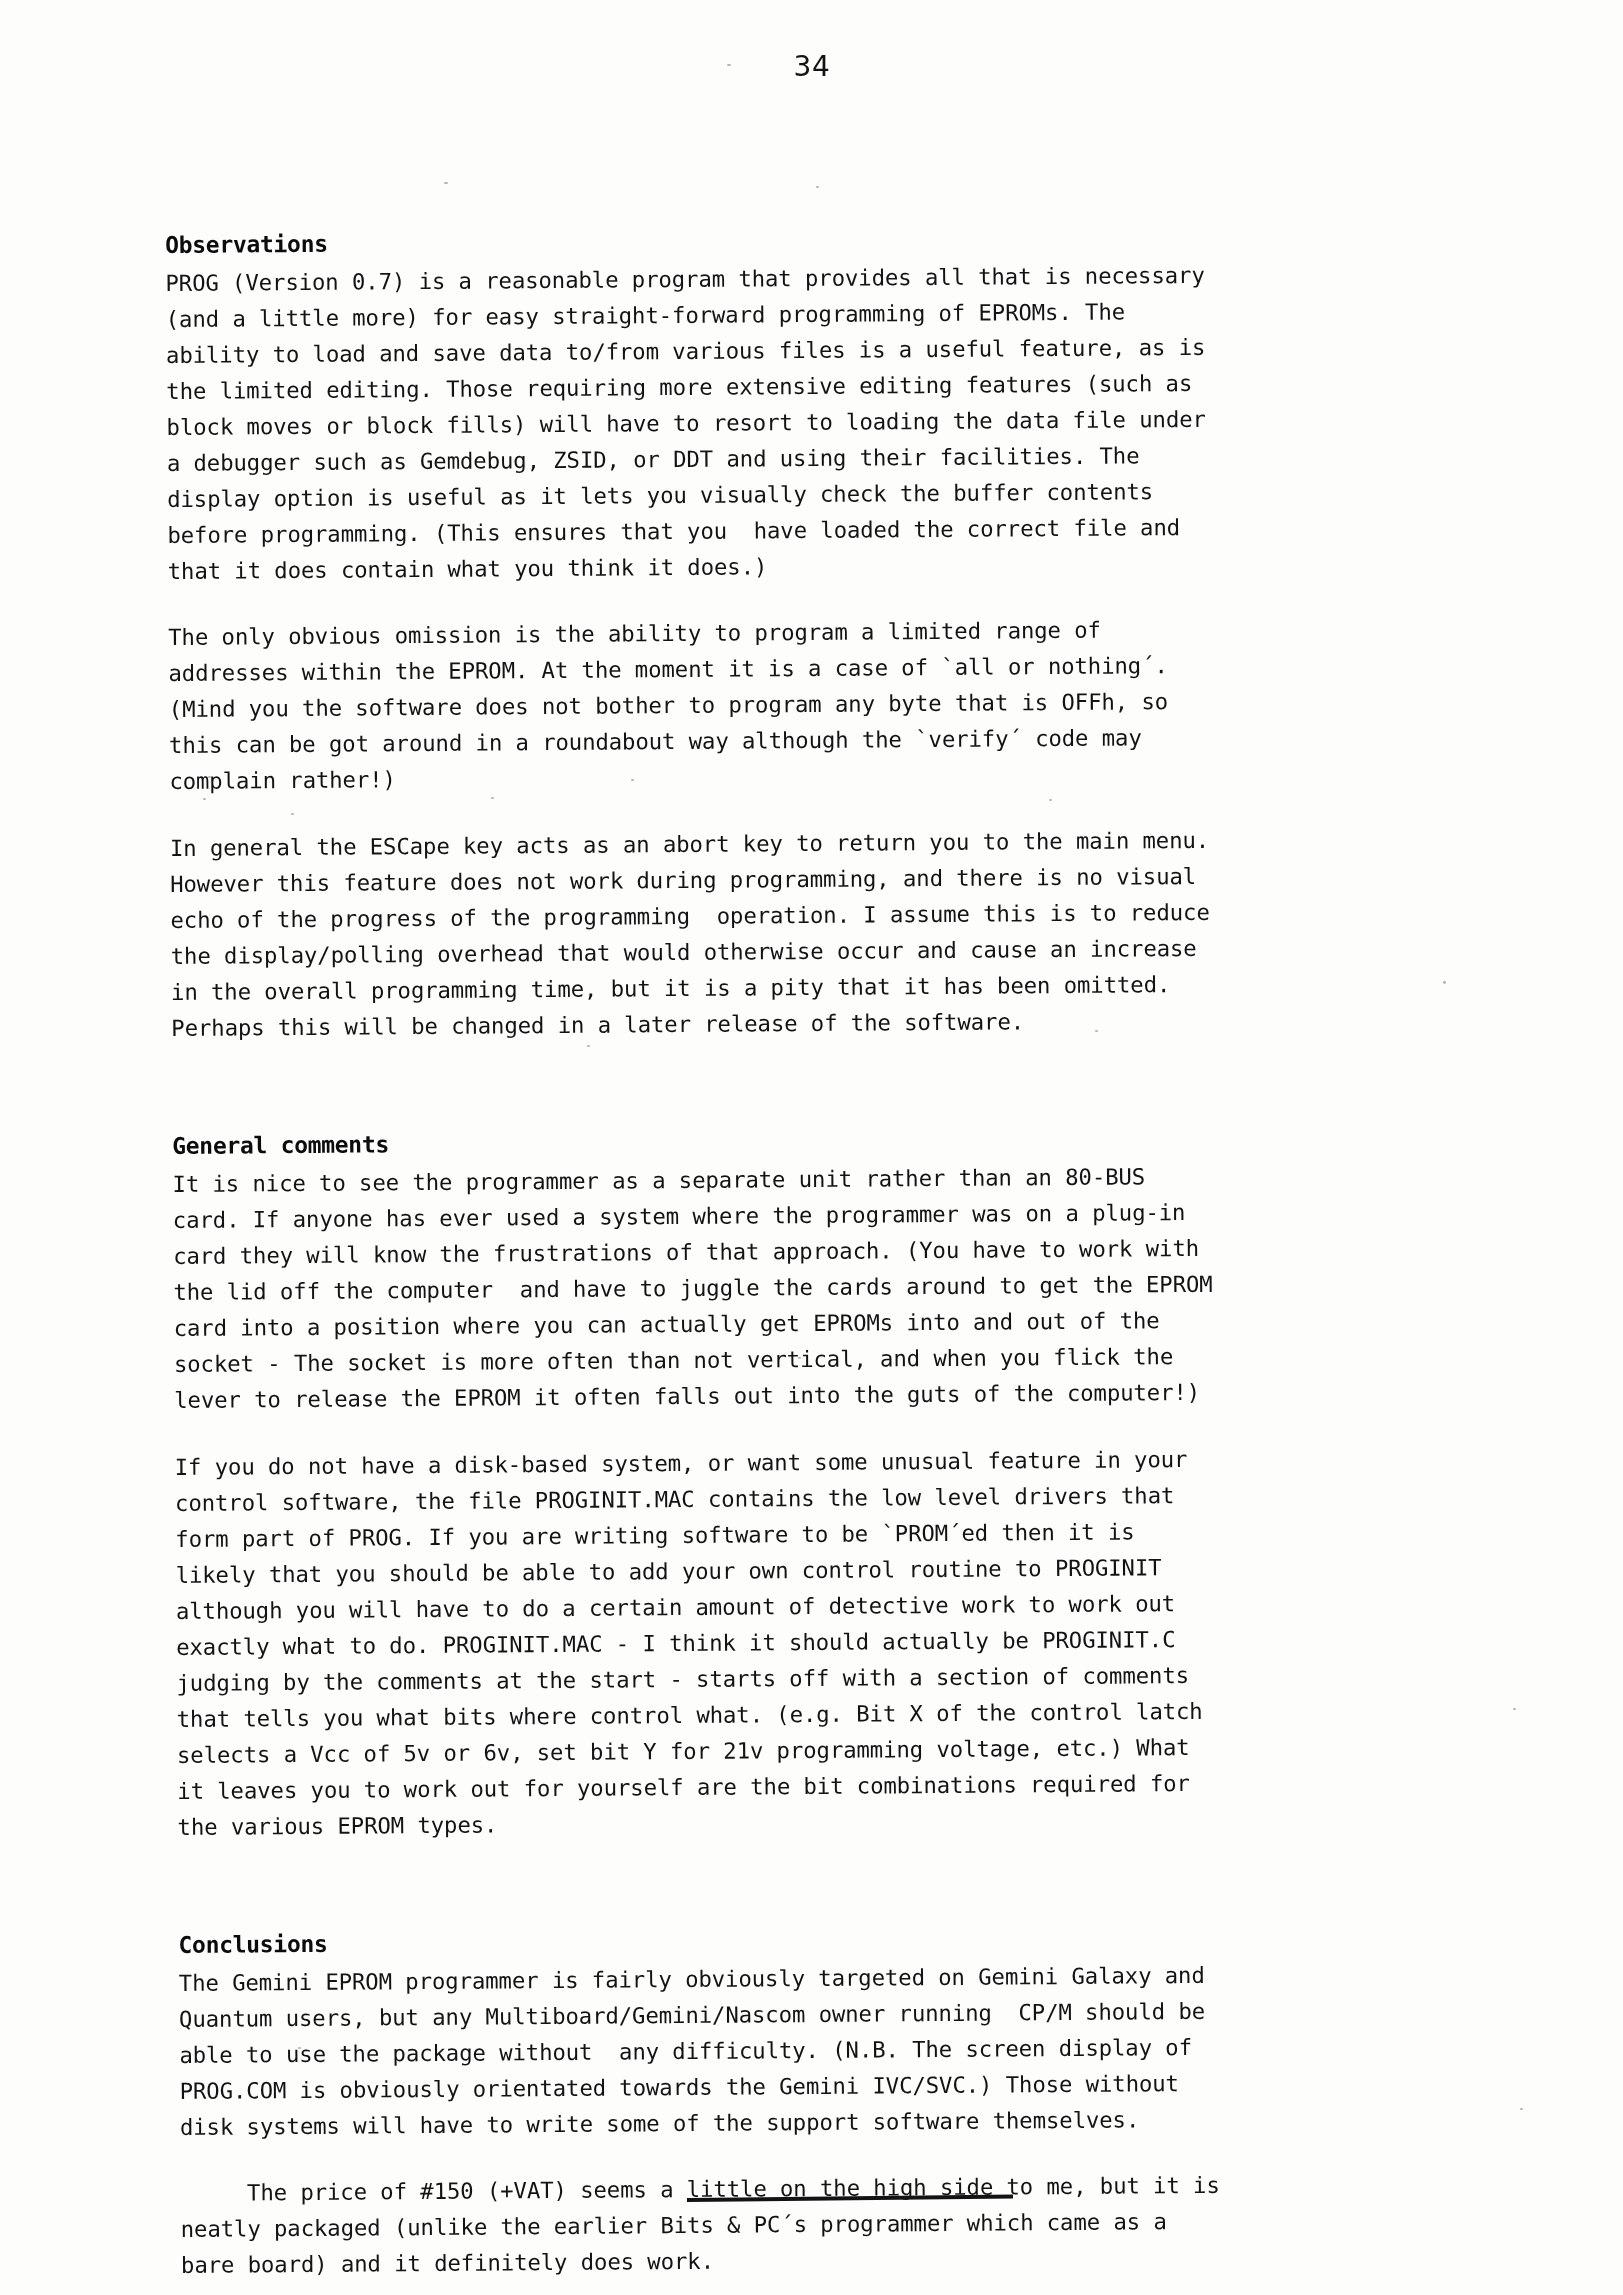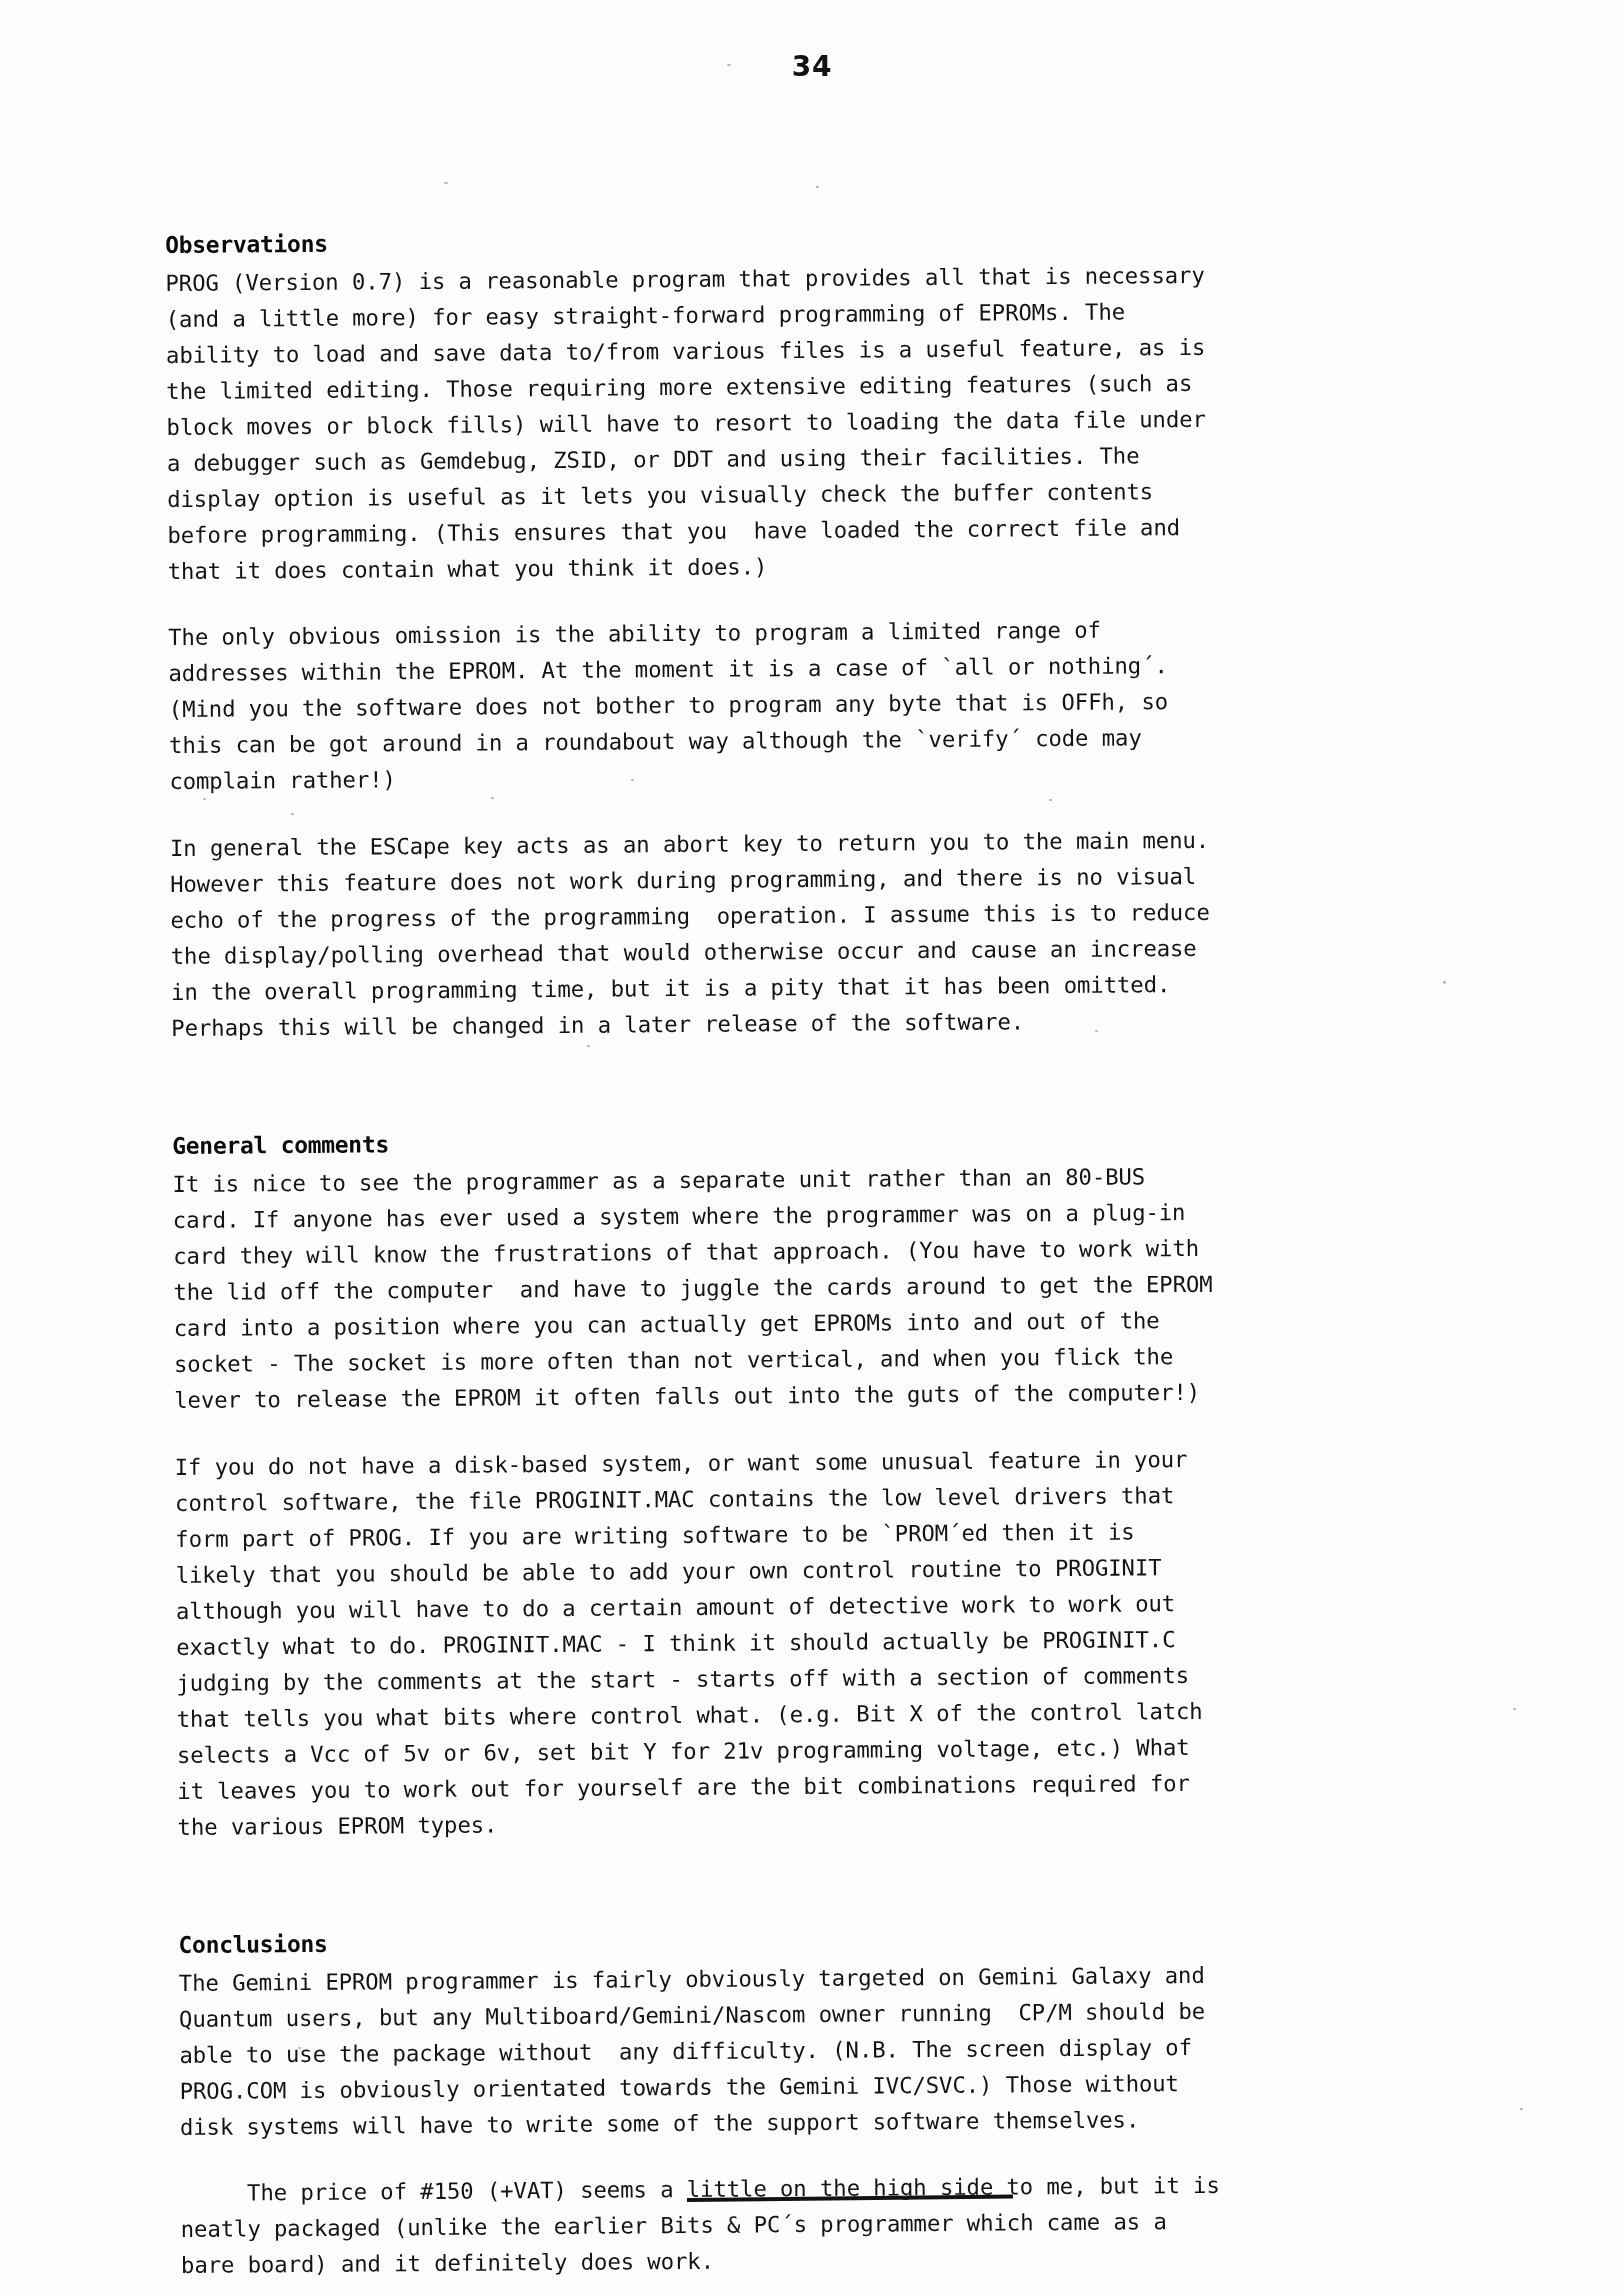--- a/index.html
+++ b/index.html
@@ -23,21 +23,21 @@
     background: #fdfdfc;
   }
 
   #page-number {
     position: absolute;
     top: 50px;
     left: 0;
     width: 1624px;
     text-align: center;
     font-family: "DejaVu Sans", "Liberation Sans", sans-serif;
-    font-weight: bold;
+    font-weight: normal;
     font-size: 28px;
     letter-spacing: 0.7px;
     color: #131313;
   }
 
   #body-area {
     position: absolute;
     top: 229px;
     left: 165px;
     width: 1361px;

